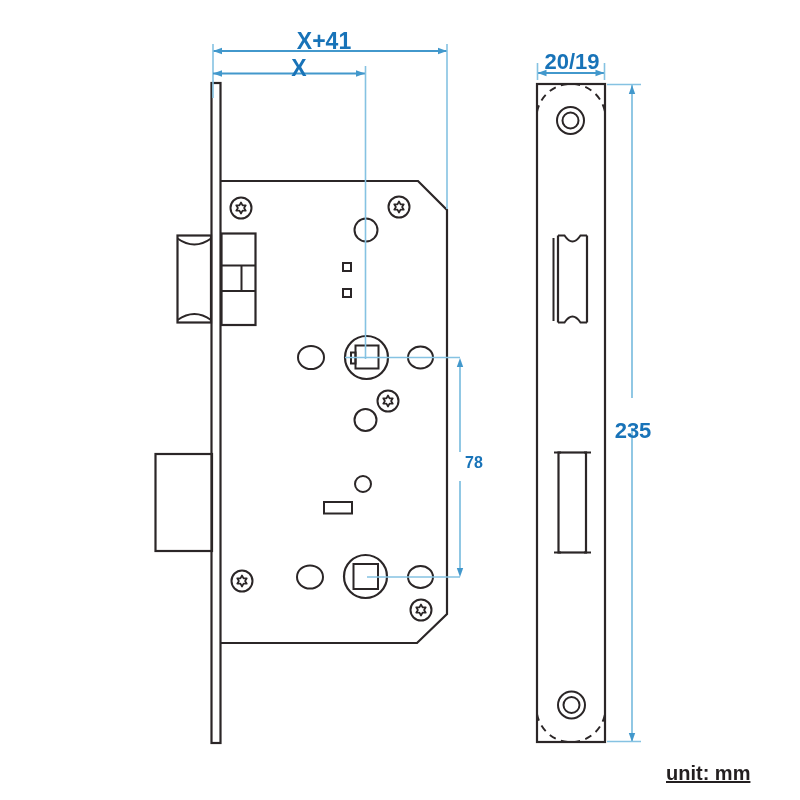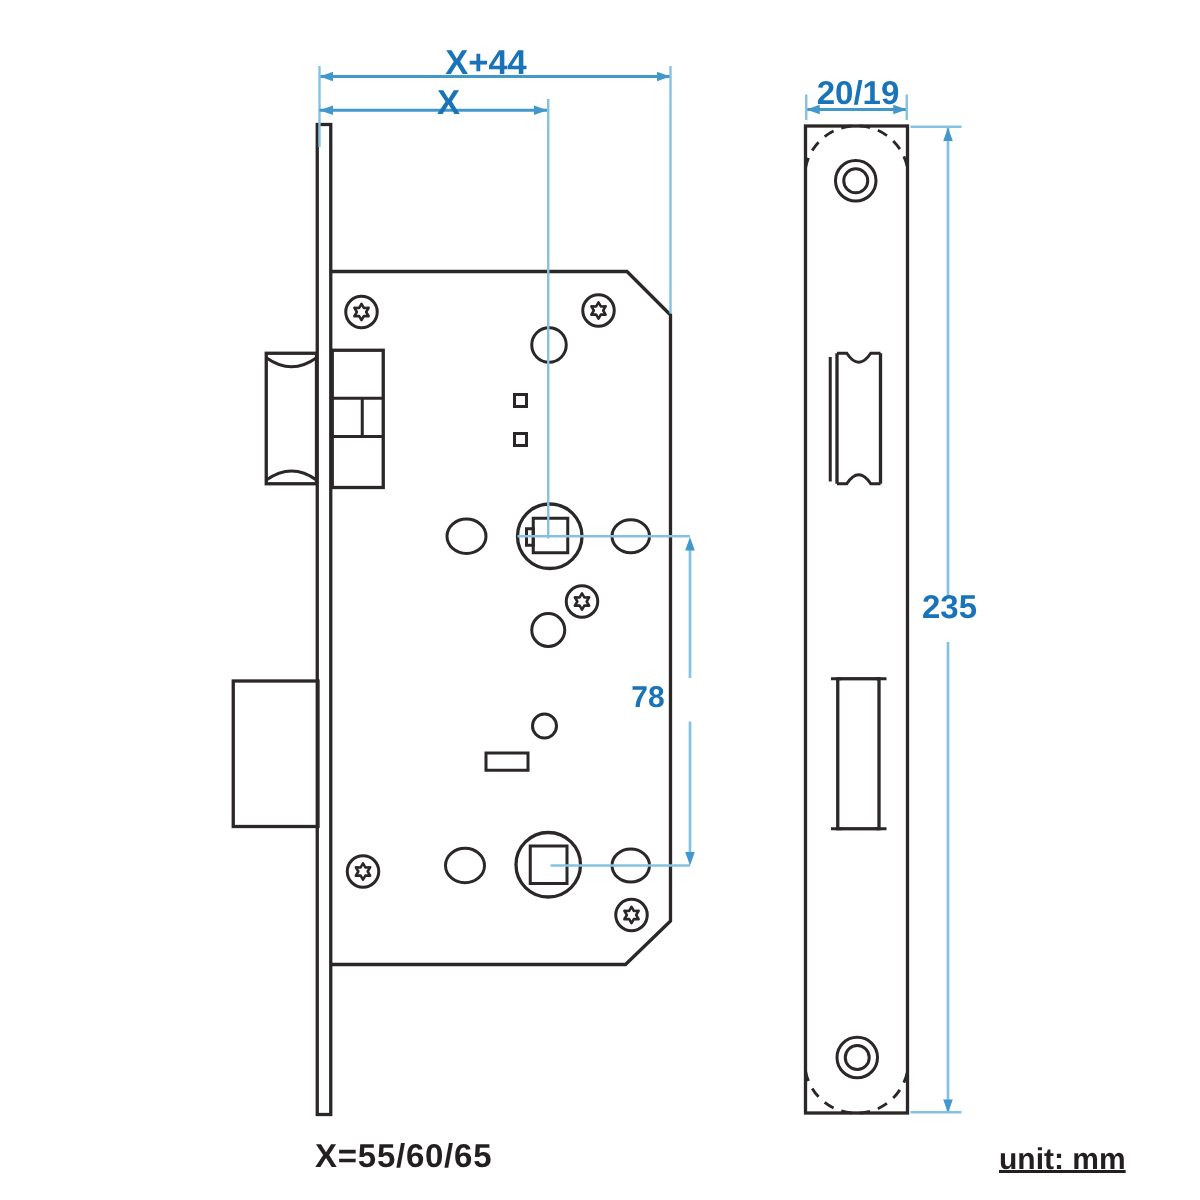--- a/index.html
+++ b/index.html
@@ -140,20 +140,19 @@
       <path d="M607,84.5 H641 M607,741.5 H641" class="ext"></path>
 
       <path d="M345,357.5 H460" class="ext"></path>
       <path d="M367,577 H460" class="ext"></path>
       <path d="M460,362 V452 M460,481 V573" class="dim2"></path>
       <polygon class="dimf" points="460,358 456.8,367 463.2,367"></polygon>
       <polygon class="dimf" points="460,577 456.8,568 463.2,568"></polygon>
     </g>
   </svg>
 
-  <div class="lbl ctr" style="left:324px; top:30px; font-size:23px;">X+44</div>
+  <div class="lbl ctr" style="left:324px; top:30px; font-size:23px;">X+41</div>
   <div class="lbl ctr" style="left:299px; top:57px; font-size:23px;">X</div>
   <div class="lbl ctr" style="left:572px; top:51px; font-size:22px;">20/19</div>
-  <div class="lbl ctr" style="left:633px; top:394px; font-size:22px;">235</div>
-  <div class="lbl ctr" style="left:432px; top:455px; font-size:20px;text-align:right;">78</div>
-  <div class="lbl black" style="left:210px; top:760px; font-size:22px; letter-spacing:0.5px;">X=55/60/65</div>
+  <div class="lbl ctr" style="left:633px; top:420px; font-size:22px;">235</div>
+  <div class="lbl ctr" style="left:474px; top:455px; font-size:16px;text-align:right;">78</div>
   <div class="lbl black" style="left:666px; top:763px; font-size:20px;text-decoration:underline;">unit: mm</div>
 </div>
 
 </body></html>

